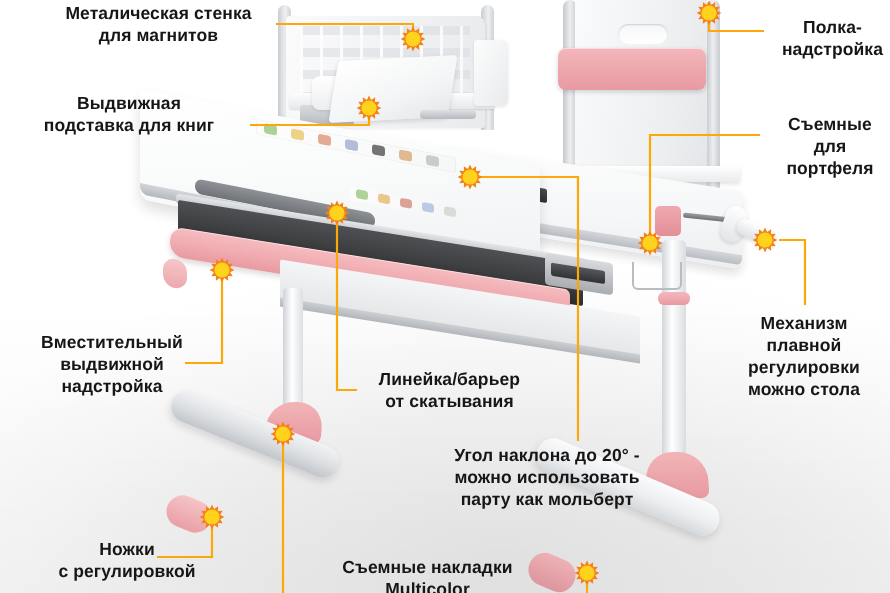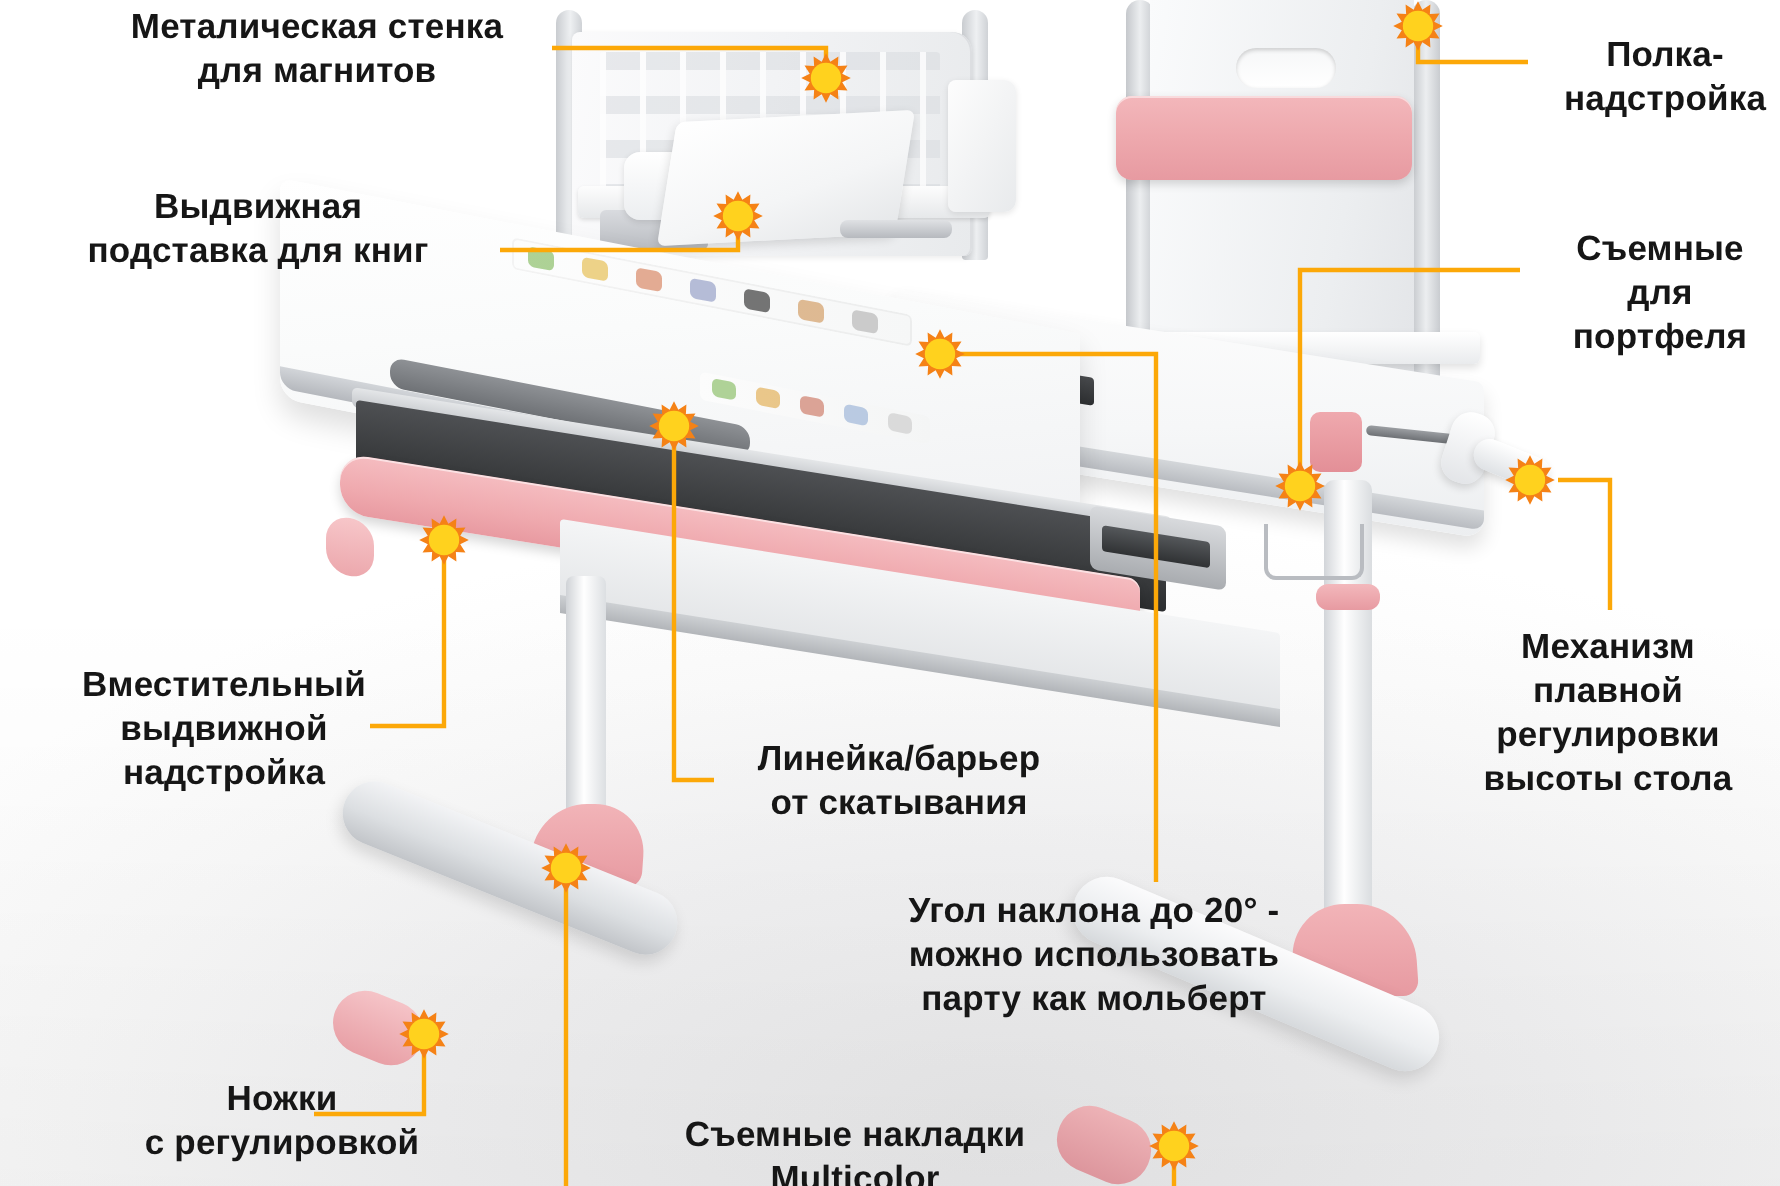--- a/index.html
+++ b/index.html
@@ -428,28 +428,28 @@
 для магнитов</div>
       <div class="label c" style="left: 24px; top: 92px; width: 210px; color: rgb(22, 22, 22);">Выдвижная
 подставка для книг</div>
       <div class="label l" style="left: 775px; top: 16px; width: 115px; color: rgb(22, 22, 22);">Полка-
 надстройка</div>
       <div class="label l" style="left: 770px; top: 113px; width: 120px; color: rgb(22, 22, 22);">Съемные
 для портфеля</div>
       <div class="label c" style="left: 724px; top: 312px; width: 160px; color: rgb(22, 22, 22);">Механизм
 плавной
 регулировки
-высоты стола</div>
+можно стола</div>
       <div class="label c" style="left: 22px; top: 331px; width: 180px; color: rgb(22, 22, 22);">Вместительный
 выдвижной
 надстройка</div>
       <div class="label l" style="left: 362px; top: 368px; width: 175px; color: rgb(22, 22, 22);">Линейка/барьер
 от скатывания</div>
       <div class="label c" style="left: 432px; top: 444px; width: 230px; color: rgb(22, 22, 22);">Угол наклона до 20° -
 можно использовать
 парту как мольберт</div>
-      <div class="label c" style="left: 66px; top: 538px; width: 150px; color: rgb(22, 22, 22);">Ножки
+      <div class="label c" style="left: 52px; top: 538px; width: 150px; color: rgb(22, 22, 22);">Ножки
 с регулировкой</div>
       <div class="label c" style="left: 330px; top: 556px; width: 195px; color: rgb(22, 22, 22);">Съемные накладки
 Multicolor</div>
     </div>
 
 </div>
 
 </body></html>

